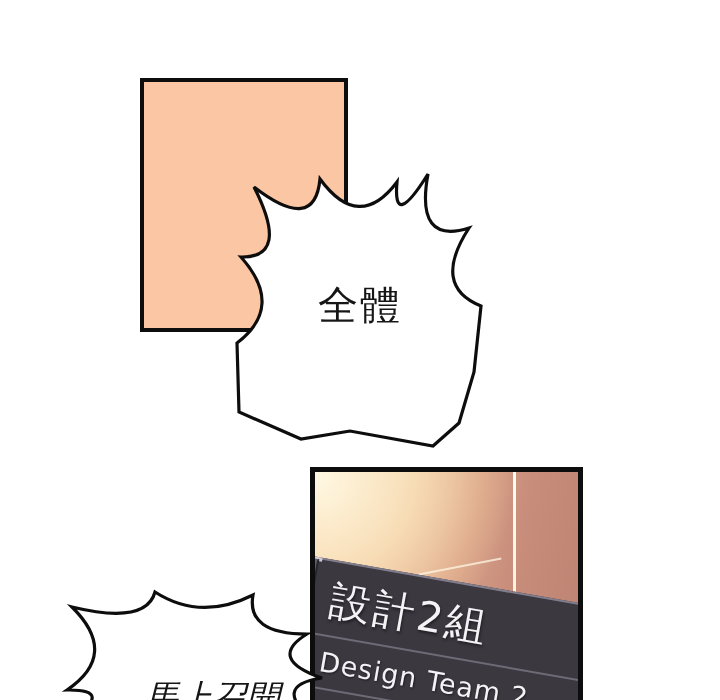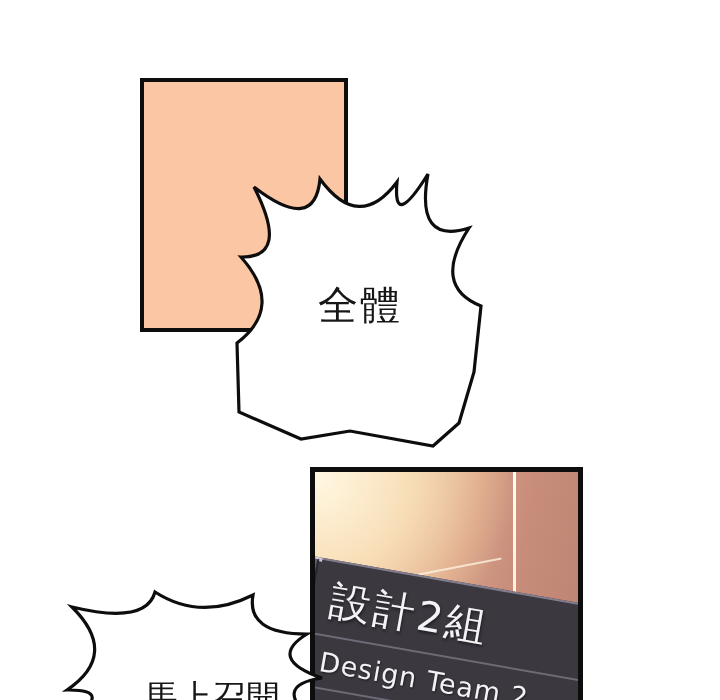--- a/index.html
+++ b/index.html
@@ -81,21 +81,21 @@
     stroke:var(--c-outline,#0d0d0d);
     stroke-width:3.2;stroke-linejoin:miter;
   }
   .bubble-top{left:228px;top:168px;width:264px;height:288px;z-index:3;}
   .bubble-top .bubble-text{
     position:absolute;inset:0;display:flex;flex-direction:column;
     align-items:center;justify-content:center;padding-bottom:14px;
     font-size:40px;line-height:1.22;letter-spacing:2px;
     color:var(--c-bubble-text,#161616);text-align:center;gap:17px;
   }
-  .bubble-bottom{left:58px;top:583px;width:270px;height:117px;z-index:4;}
+  .bubble-bottom{left:58px;top:583px;width:270px;height:117px;z-index:4;font-style:italic;}
   .bubble-bottom .bubble-text{
     position:absolute;left:86px;top:92px;
     font-size:34px;letter-spacing:0;white-space:nowrap;
     color:var(--c-bubble-text,#161616);
   }
 </style>
 </head>
 <body>
 
 <div class="stage">

